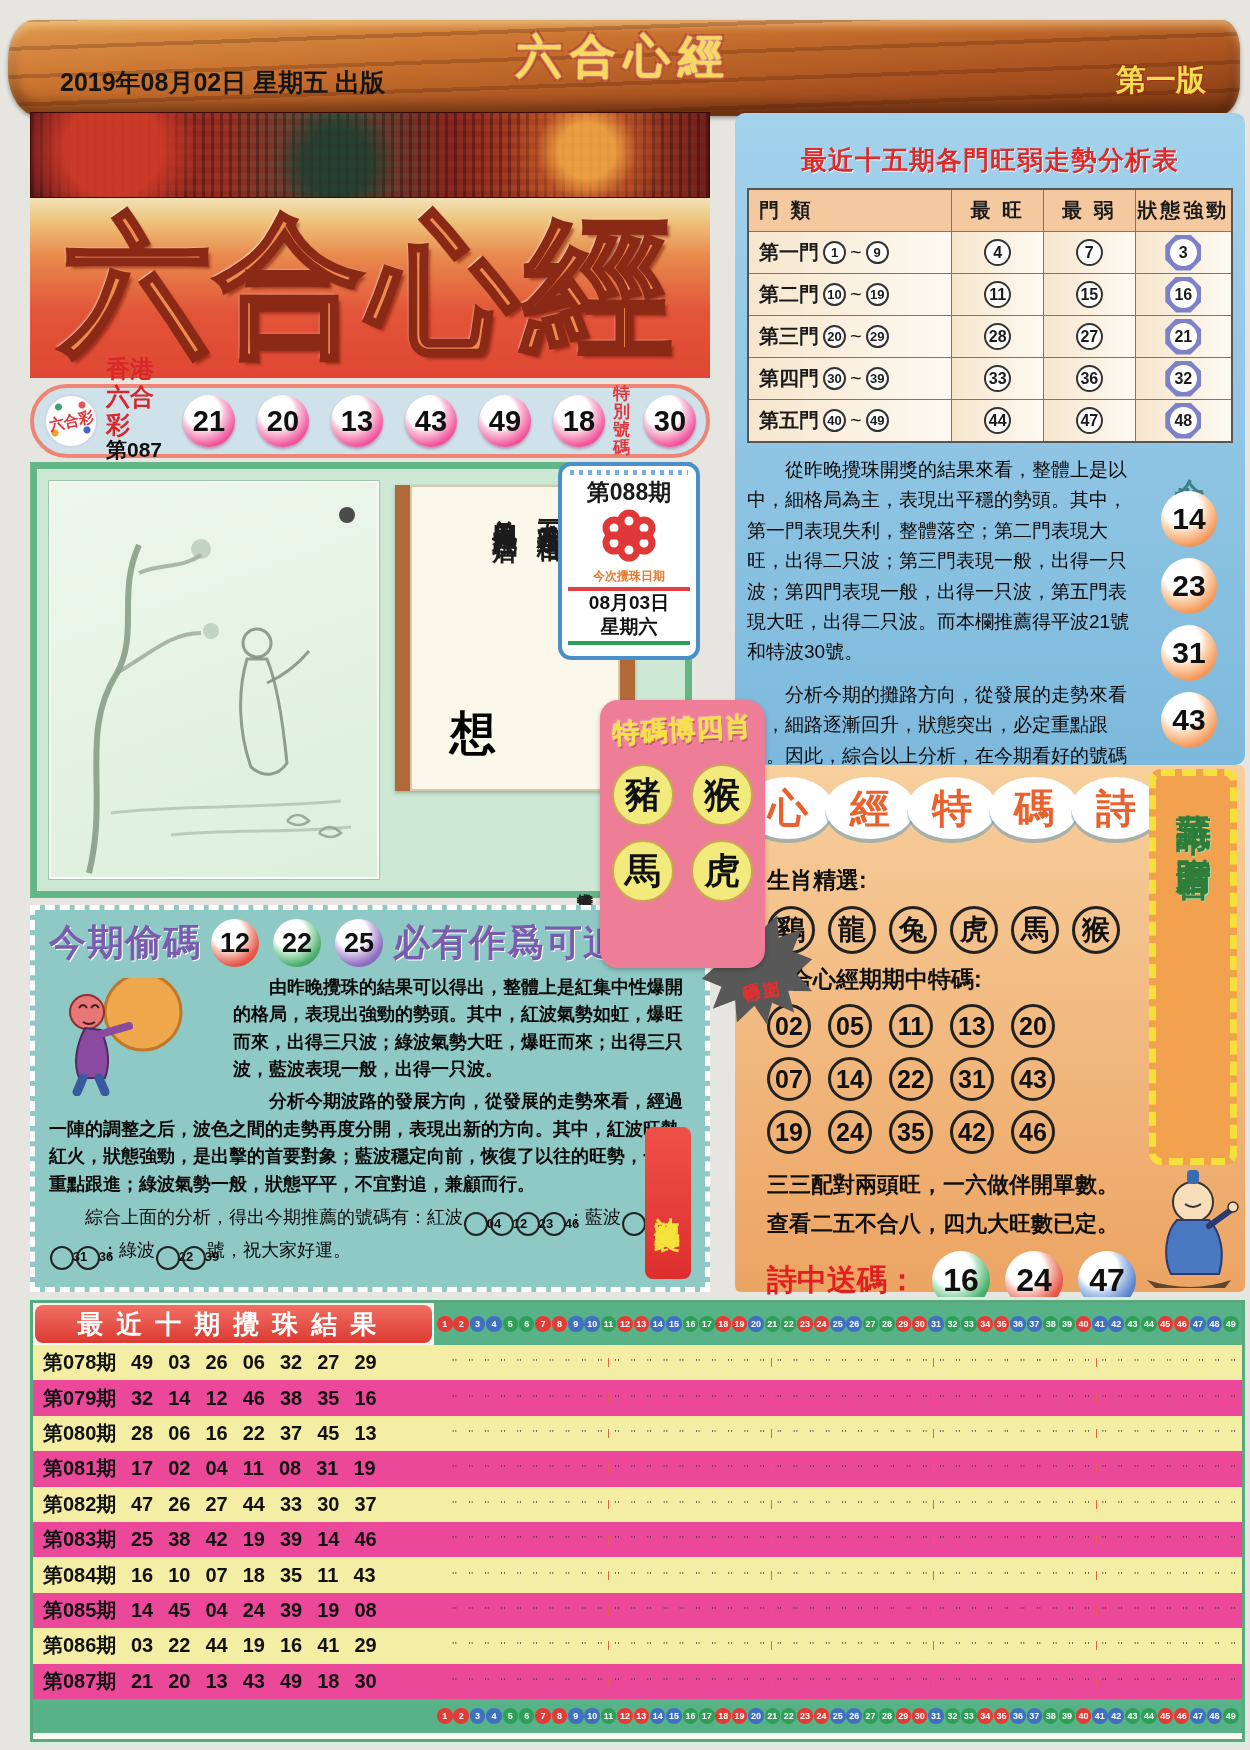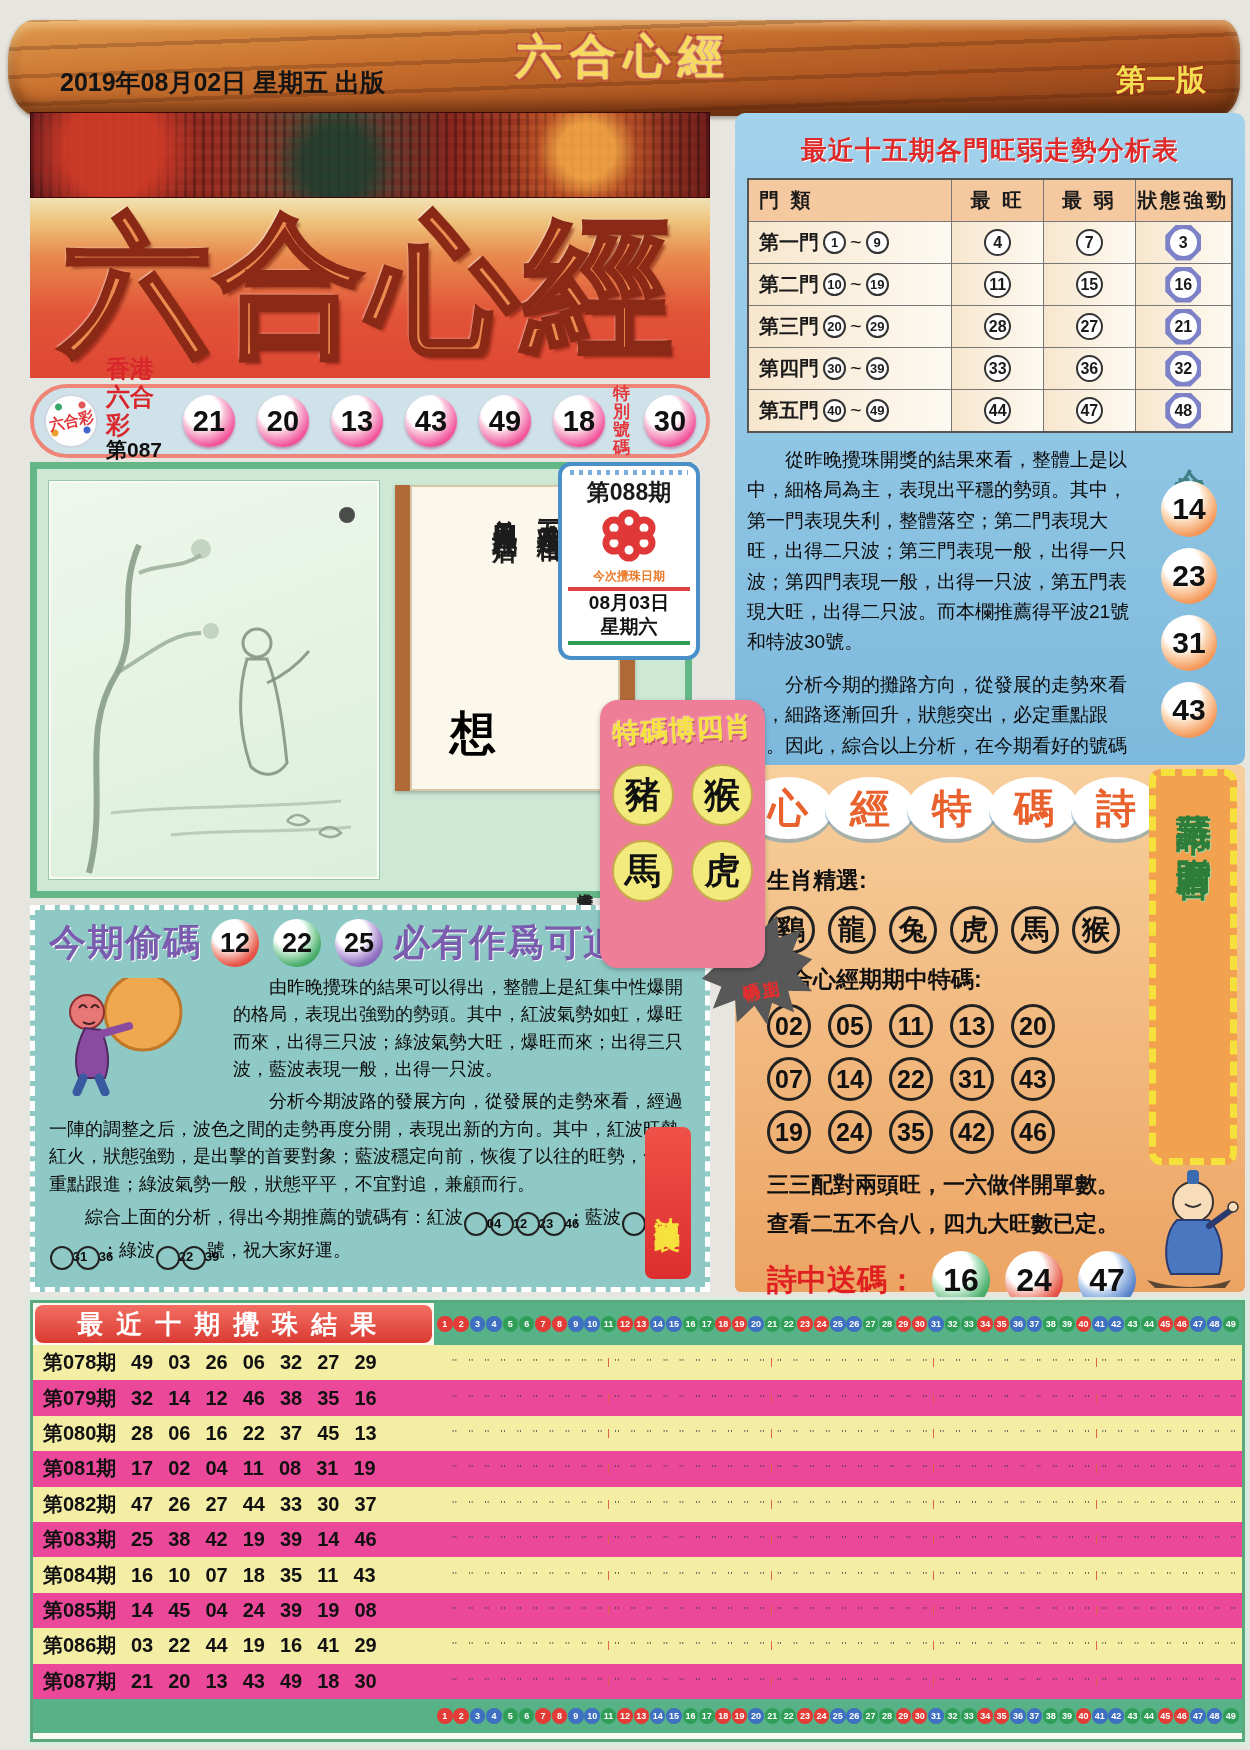--- a/index.html
+++ b/index.html
@@ -86,21 +86,21 @@
   .zcard { position:absolute; left:600px; top:700px; width:165px; height:268px; background:#ee7e98; border-radius:18px;
     box-shadow:0 2px 5px rgba(0,0,0,.25); z-index:6; padding:12px 8px 8px; }
   .zcard-title { font-size:27px; font-weight:bold; color:#f5e23c; text-align:center; transform:rotate(-3deg);
     text-shadow:0 0 2px #fff, 1px 2px 0 #c04858; letter-spacing:1px; }
   .zcard-grid { display:grid; grid-template-columns:1fr 1fr; gap:14px 10px; justify-items:center; margin-top:16px; }
   .zc { width:62px; height:62px; border-radius:50%; background:#f2ea7c; border:2px solid #c8a94e;
     display:flex; align-items:center; justify-content:center; font-size:36px; font-weight:bold; color:#111; }
 
   
   .blue-panel { position:absolute; left:735px; top:113px; width:510px; height:652px;
-    background:linear-gradient(180deg,#a3d2ec,#7db9dc); border-radius:10px; padding:14px 12px; }
+    background:linear-gradient(180deg,#a3d2ec,#7db9dc); border-radius:10px; padding:24px 12px; }
   .bp-title { color:#e02a2a; font-size:26px; font-weight:bold; text-align:center; margin:6px 0 10px;
     text-shadow:1px 1px 0 #ffffff; letter-spacing:1px; }
   .ana { border:2px solid #555; background:#fbf3e4; }
   .ana-tr { display:flex; border-top:1px solid #777; align-items:stretch; }
   .ana-tr:first-child { border-top:none; }
   .ana-hd { background:#f4c9a0; }
   .ana-td { display:flex; align-items:center; justify-content:center; gap:4px; border-left:1px solid #777;
     min-height:41px; font-size:20px; font-weight:bold; color:#1a1a1a;
     background:linear-gradient(90deg,#f7e6cd,#fdfaf2); }
   .ana-hd .ana-td { background:#f4c9a0; letter-spacing:3px; }
@@ -159,21 +159,21 @@
   .scholar { position:absolute; right:4px; bottom:2px; }
 
   
   .steal { position:absolute; left:30px; top:905px; width:680px; height:387px; background:#8fc9c5;
     border:5px dashed #ffffff; padding:6px 14px 6px 14px; }
   .steal-head { display:flex; align-items:center; gap:10px; margin:2px 0 6px; }
   .steal-title, .steal-sub { font-size:37px; font-weight:bold; color:#7a5cae; text-shadow:1px 1px 0 #fff; letter-spacing:1px; }
   .steal-head .ball { width:48px; height:48px; font-size:27px; }
   .thief { float:left; width:172px; height:118px; margin:4px 12px 2px 0; }
   .steal-text { font-size:18px; line-height:1.52; color:#0a0a0a; }
-  .steal-text p { margin:0 0 5px; text-indent:2em; }
+  .steal-text p { margin:0 0 5px; text-indent:2em;font-weight:bold; }
   .reco { font-size:18px; line-height:1.6; color:#0a0a0a; text-indent:2em; width:600px; }
   .icirc { display:inline-flex; width:24px; height:24px; border:2px solid #222; border-radius:50%;
     align-items:center; justify-content:center; font-size:13px; font-weight:bold; vertical-align:-5px; margin:0 1px; }
   .bolu { position:absolute; right:14px; bottom:8px; width:46px; height:152px;
     background:linear-gradient(180deg,#ef5148,#dd2e2e); border-radius:8px; display:flex; align-items:center; justify-content:center; }
   .bolu span { writing-mode:vertical-rl; text-orientation:upright; color:#f6e23c; font-size:26px; font-weight:bold; letter-spacing:3px; }
 
   
   .results { position:absolute; left:30px; top:1300px; width:1215px; height:442px; background:#fbfbf3;
     border:3px solid #5aa97d; box-shadow:0 0 0 3px #d8ecdf; }

